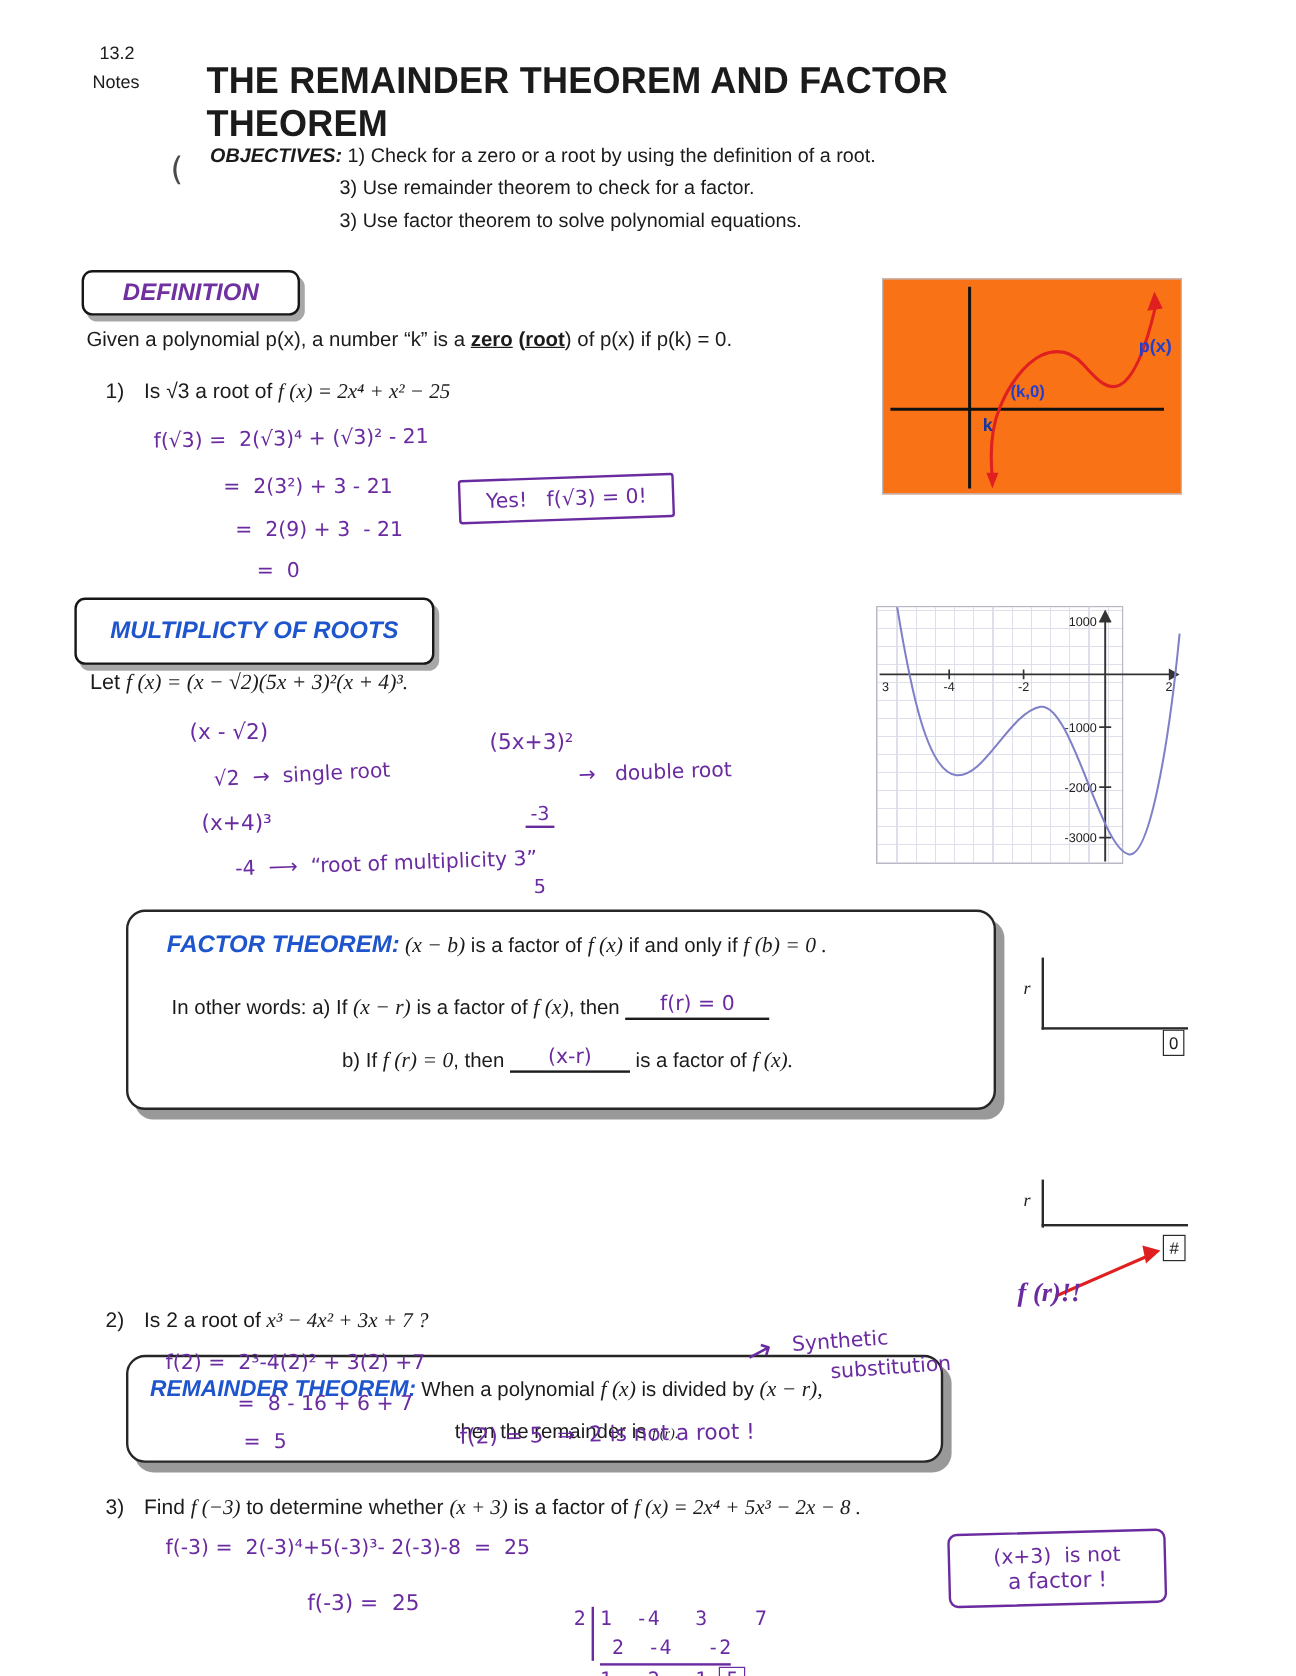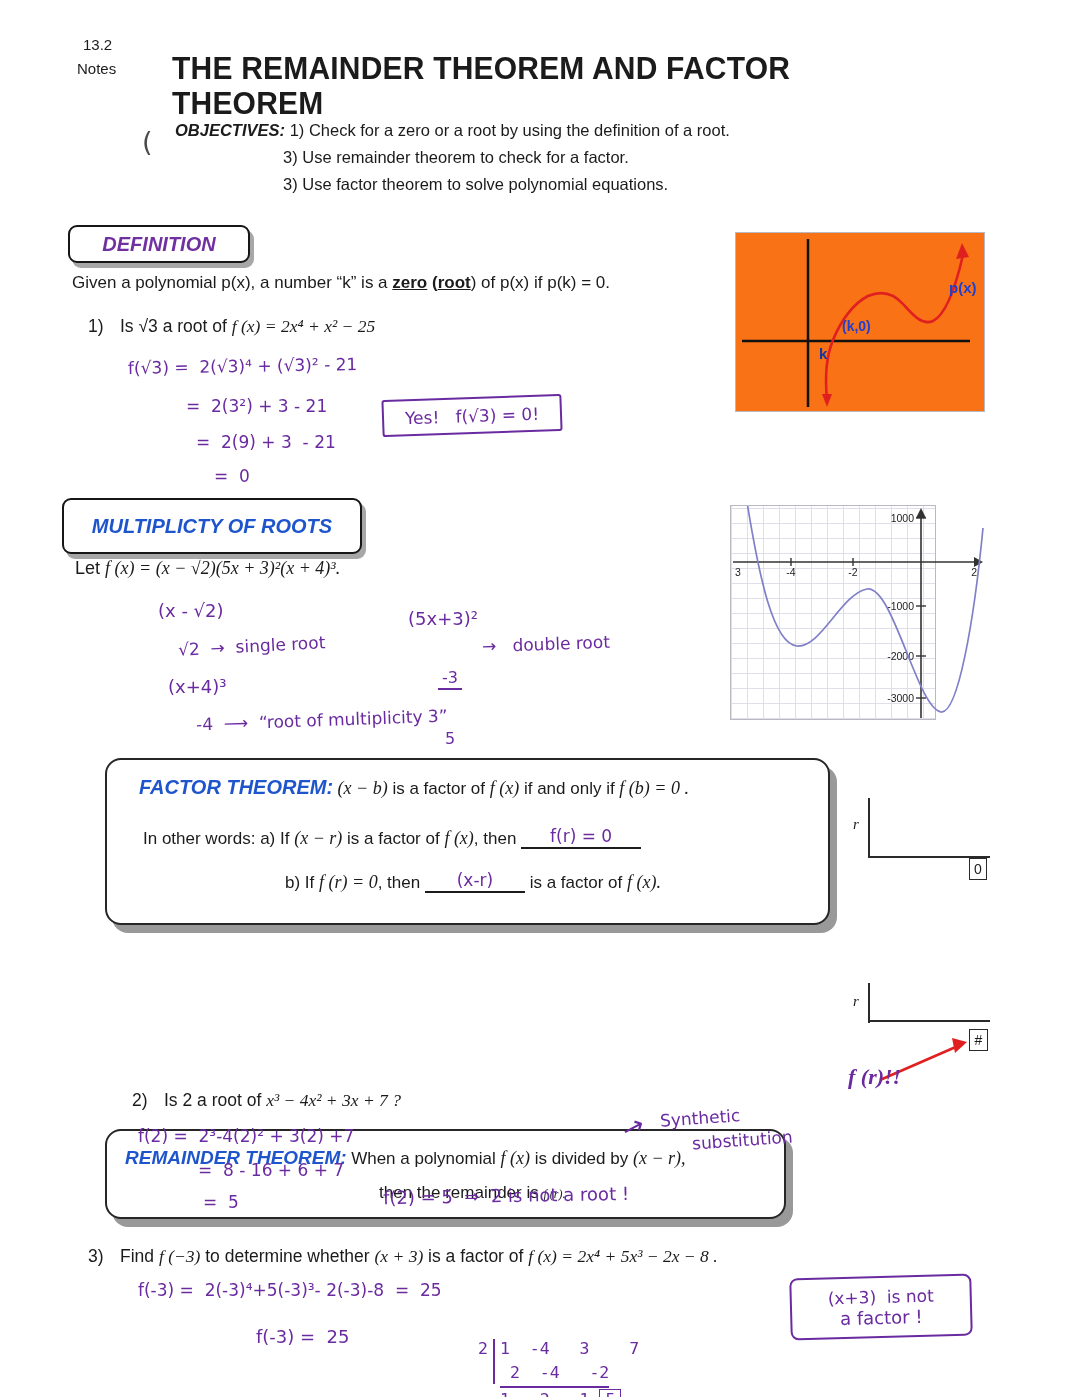--- a/index.html
+++ b/index.html
@@ -181,21 +181,21 @@
   <div class="abs math" style="left:853px; top:993px; font-size:15px;">r</div>
   <div class="smallbox" style="left:969px; top:1029px; width:19px; height:22px;">
     <span>#</span>
   </div>
   <svg class="abs" style="left:872px; top:1034px;" width="100" height="52" viewBox="0 0 100 52">
     <line x1="8" y1="46" x2="86" y2="12" stroke="#e02020" stroke-width="2.6"></line>
     <polygon points="80,4 95,8 83,19" fill="#e02020"></polygon>
   </svg>
   <div class="abs math bold" style="left:848px; top:1064px; font-size:22px; color:#6a2ba0;">f (r)!!</div>
 
-  <div class="abs nowrap" style="left:88px; top:1090px; font-size:17.5px;margin-left:44px;">
+  <div class="abs nowrap" style="left:88px; top:1090px; font-size:17.5px;">
     <span style="display:inline-block; width:32px;">2)</span><span>Is 2 a root of  </span><span class="math">x³ − 4x² + 3x + 7 ?</span>
   </div>
   <div class="abs hw" style="left:138px; top:1126px; font-size:17px;">f(2) =  2³-4(2)² + 3(2) +7</div>
   <div class="abs hw" style="left:198px; top:1160px; font-size:17px;">=  8 - 16 + 6 + 7</div>
   <div class="abs hw" style="left:203px; top:1192px; font-size:17px;">=  5</div>
 
   <div class="abs synth" style="left:452px; top:1080px;">
     <span class="sdivisor">2</span>
     <div class="sbar" style="left:41px; top:2px; height:45px;"></div>
     <div class="srows"><span>1  -4   3    7</span></div>

